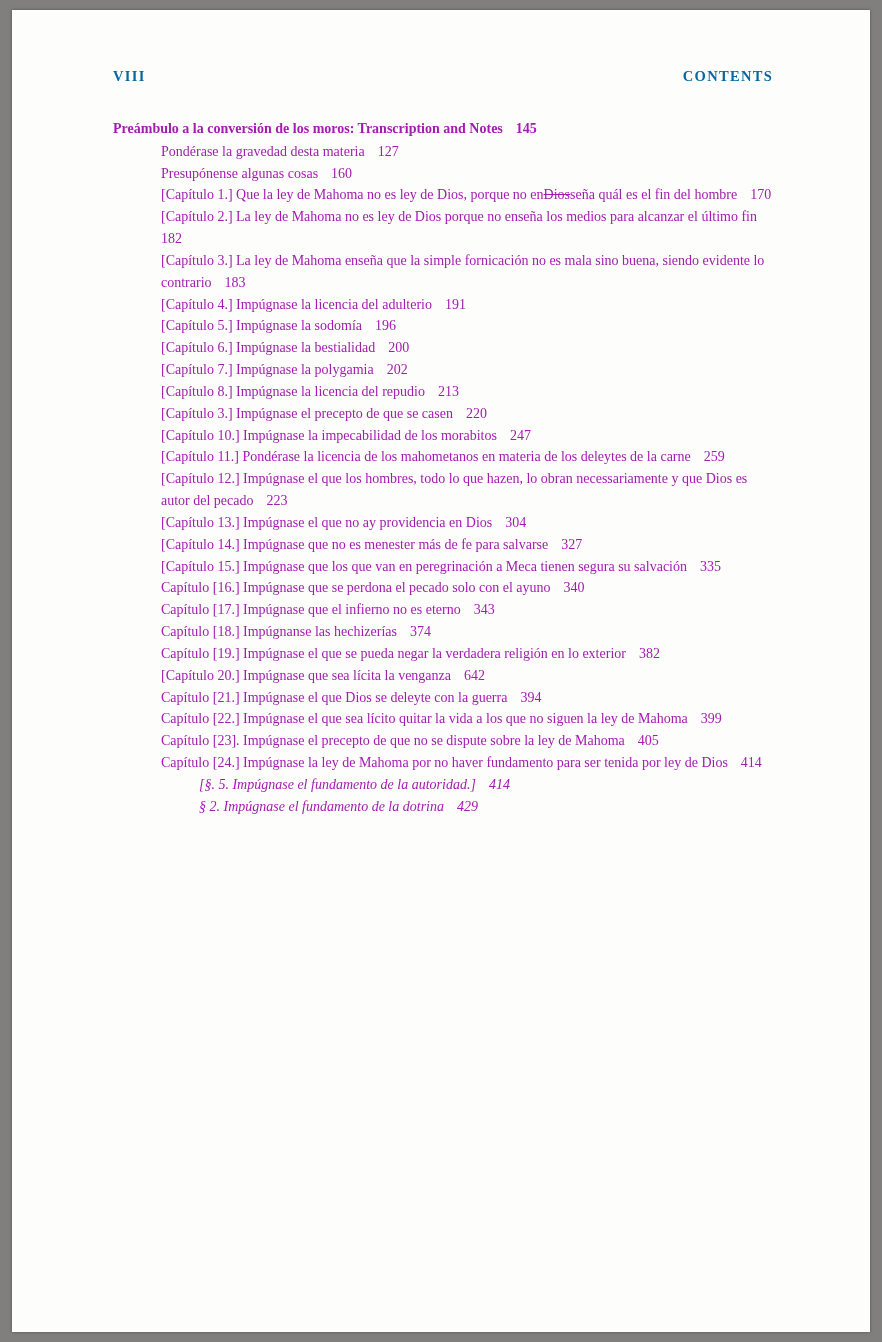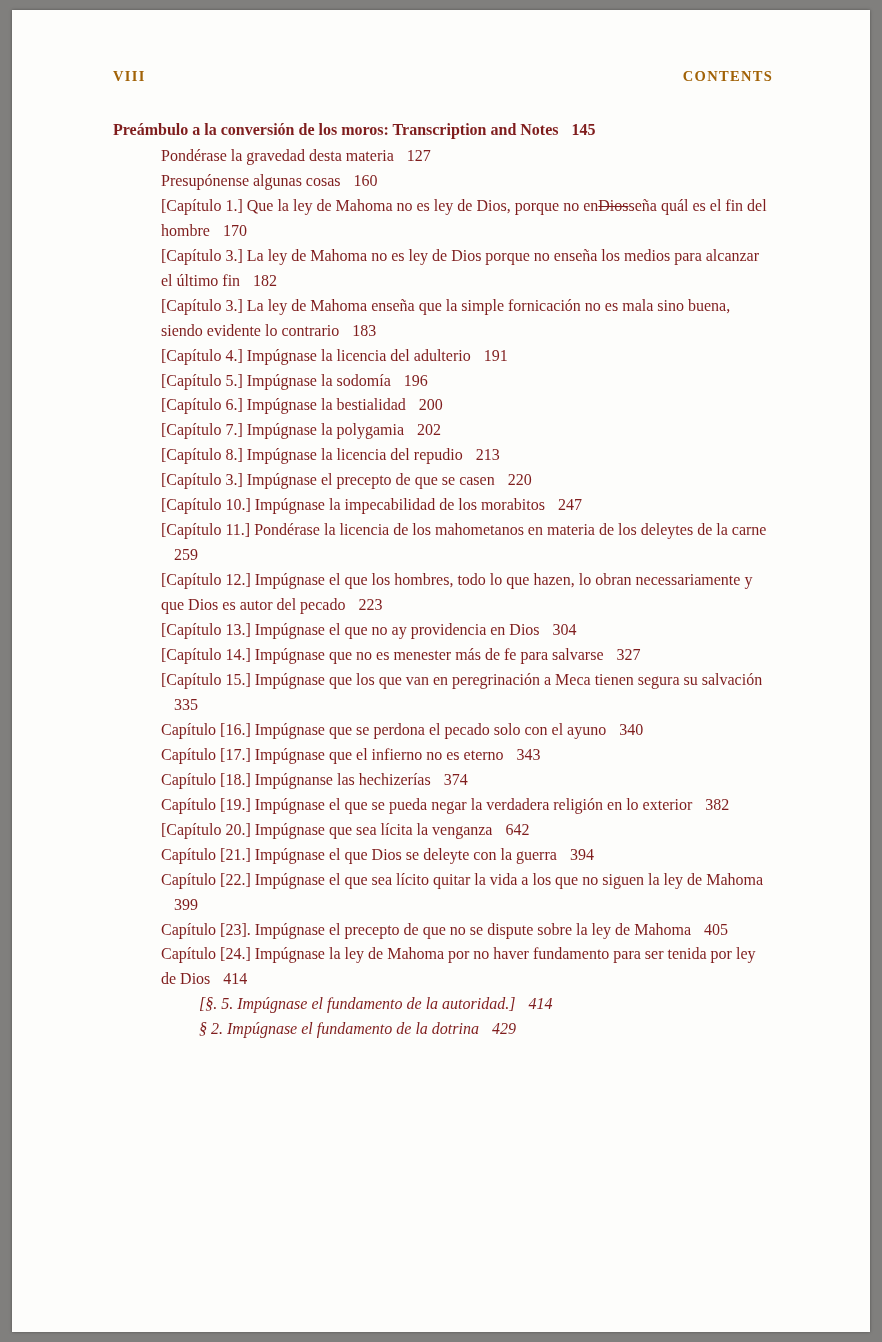--- a/index.html
+++ b/index.html
@@ -28,33 +28,33 @@
     top: 58px;
     width: 660px;
   }
   .running-head {
     display: flex;
     justify-content: space-between;
     align-items: baseline;
     font-family: "Liberation Serif", serif;
     font-size: 14.5px;
     letter-spacing: 1.3px;
-    color: #a16207;
+    color: #0369a1;
   }
   .folio {
     font-weight: 600;
   }
   .head-right {
     font-weight: 600;
   }
   .toc {
     margin-top: 33px;
-    font-size: 16px;
+    font-size: 14px;
     line-height: 1.56;
-    color: #7f1d1d;
+    color: #a21caf;
   }
   .entry {
     display: block;
     text-indent: 0;
   }
   .entry.lvl0 {
     font-weight: 700;
     padding-left: 0;
     margin-bottom: 1px;
   }
@@ -90,21 +90,21 @@
     <div class="running-head">
       <span class="folio">VIII</span>
       <span class="head-right">CONTENTS</span>
     </div>
 
     <div class="toc" id="toc-list">
         <div class="entry lvl0"><span>Preámbulo a la conversión de los moros: Transcription and Notes</span><span class="gap"></span><span class="pg num">145</span></div>
         <div class="entry lvl1"><span>Pondérase la gravedad desta materia</span><span class="gap"></span><span class="pg num">127</span></div>
         <div class="entry lvl1"><span>Presupónense algunas cosas</span><span class="gap"></span><span class="pg num">160</span></div>
         <div class="entry lvl1"><span>[Capítulo 1.] Que la ley de Mahoma no es ley de Dios, porque no en</span><span class="strike">Dios</span><span>seña quál es el fin del hombre</span><span class="gap"></span><span class="pg num">170</span></div>
-        <div class="entry lvl1"><span>[Capítulo 3.] La ley de Mahoma no es ley de Dios porque no enseña los medios para alcanzar el último fin</span><span class="gap"></span><span class="pg num">182</span></div>
+        <div class="entry lvl1"><span>[Capítulo 2.] La ley de Mahoma no es ley de Dios porque no enseña los medios para alcanzar el último fin</span><span class="gap"></span><span class="pg num">182</span></div>
         <div class="entry lvl1"><span>[Capítulo 3.] La ley de Mahoma enseña que la simple fornicación no es mala sino buena, siendo evidente lo contrario</span><span class="gap"></span><span class="pg num">183</span></div>
         <div class="entry lvl1"><span>[Capítulo 4.] Impúgnase la licencia del adulterio</span><span class="gap"></span><span class="pg num">191</span></div>
         <div class="entry lvl1"><span>[Capítulo 5.] Impúgnase la sodomía</span><span class="gap"></span><span class="pg num">196</span></div>
         <div class="entry lvl1"><span>[Capítulo 6.] Impúgnase la bestialidad</span><span class="gap"></span><span class="pg num">200</span></div>
         <div class="entry lvl1"><span>[Capítulo 7.] Impúgnase la polygamia</span><span class="gap"></span><span class="pg num">202</span></div>
         <div class="entry lvl1"><span>[Capítulo 8.] Impúgnase la licencia del repudio</span><span class="gap"></span><span class="pg num">213</span></div>
         <div class="entry lvl1"><span>[Capítulo 3.] Impúgnase el precepto de que se casen</span><span class="gap"></span><span class="pg num">220</span></div>
         <div class="entry lvl1"><span>[Capítulo 10.] Impúgnase la impecabilidad de los morabitos</span><span class="gap"></span><span class="pg num">247</span></div>
         <div class="entry lvl1"><span>[Capítulo 11.] Pondérase la licencia de los mahometanos en materia de los deleytes de la carne</span><span class="gap"></span><span class="pg num">259</span></div>
         <div class="entry lvl1"><span>[Capítulo 12.] Impúgnase el que los hombres, todo lo que hazen, lo obran necessariamente y que Dios es autor del pecado</span><span class="gap"></span><span class="pg num">223</span></div>

